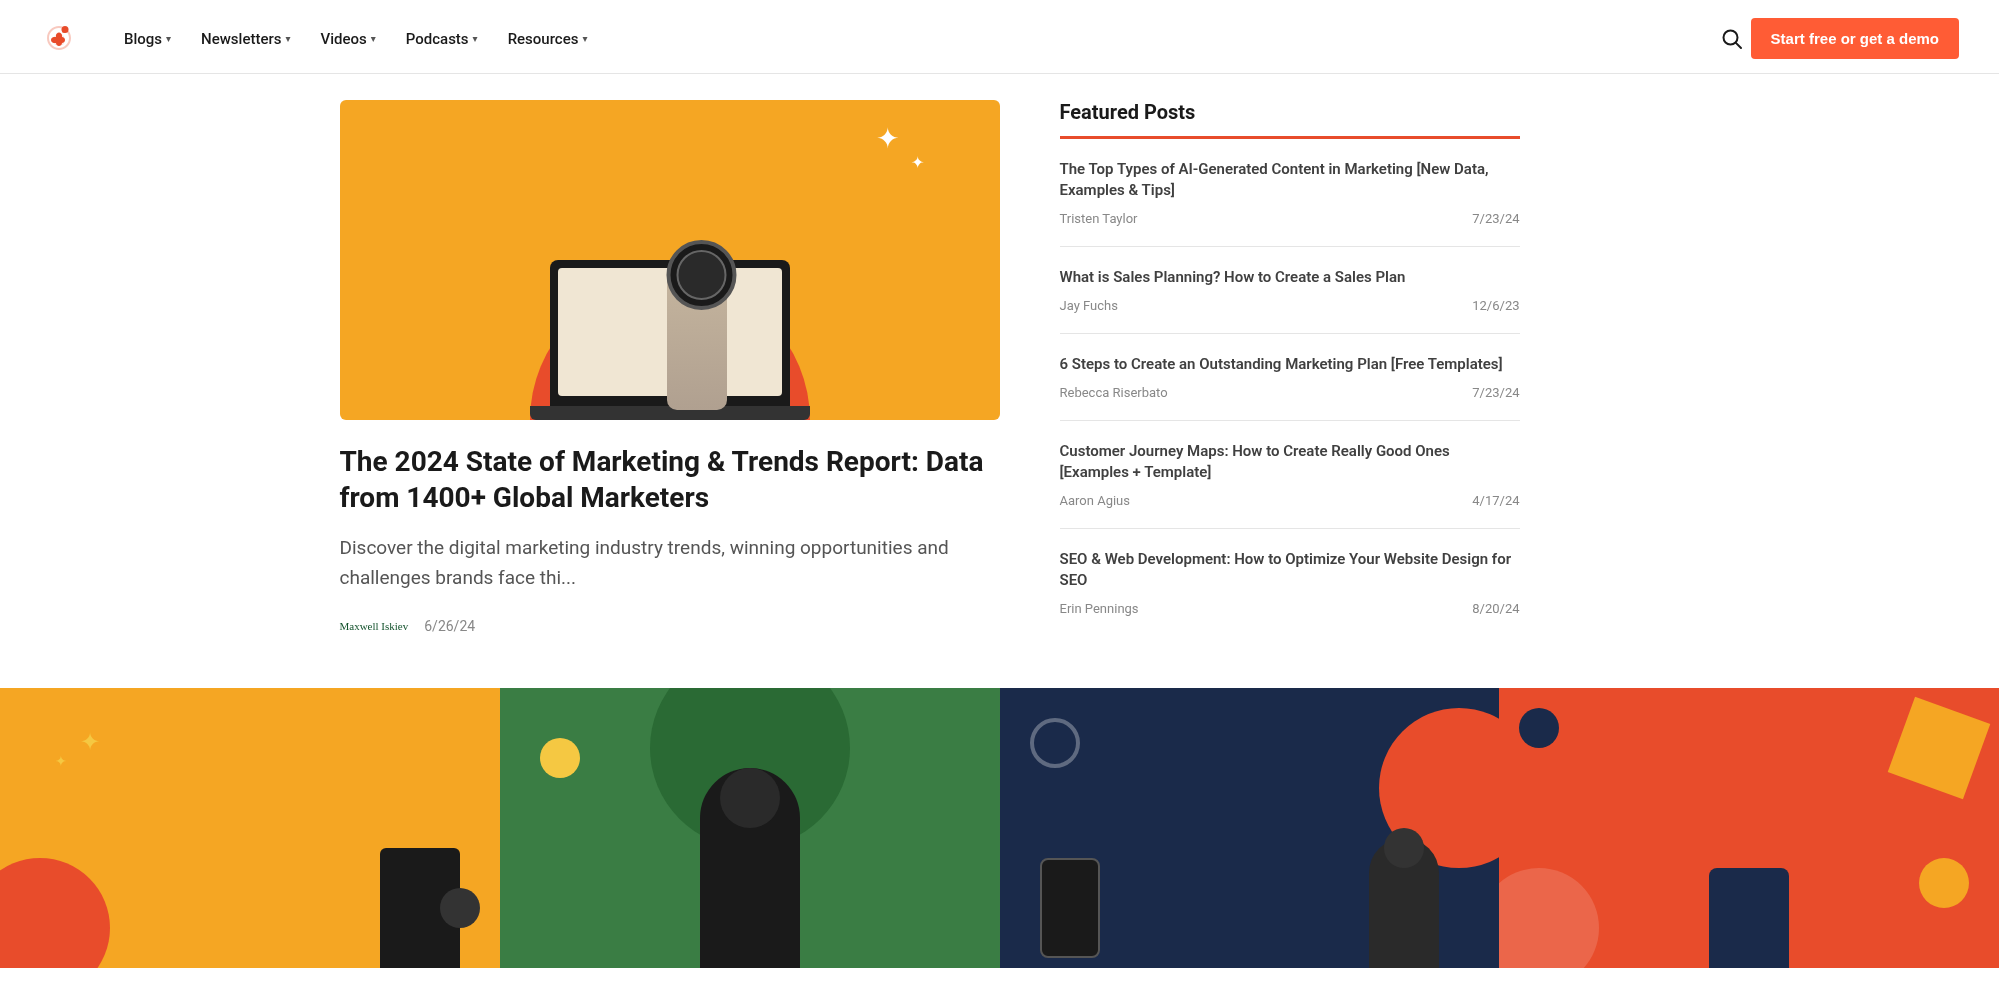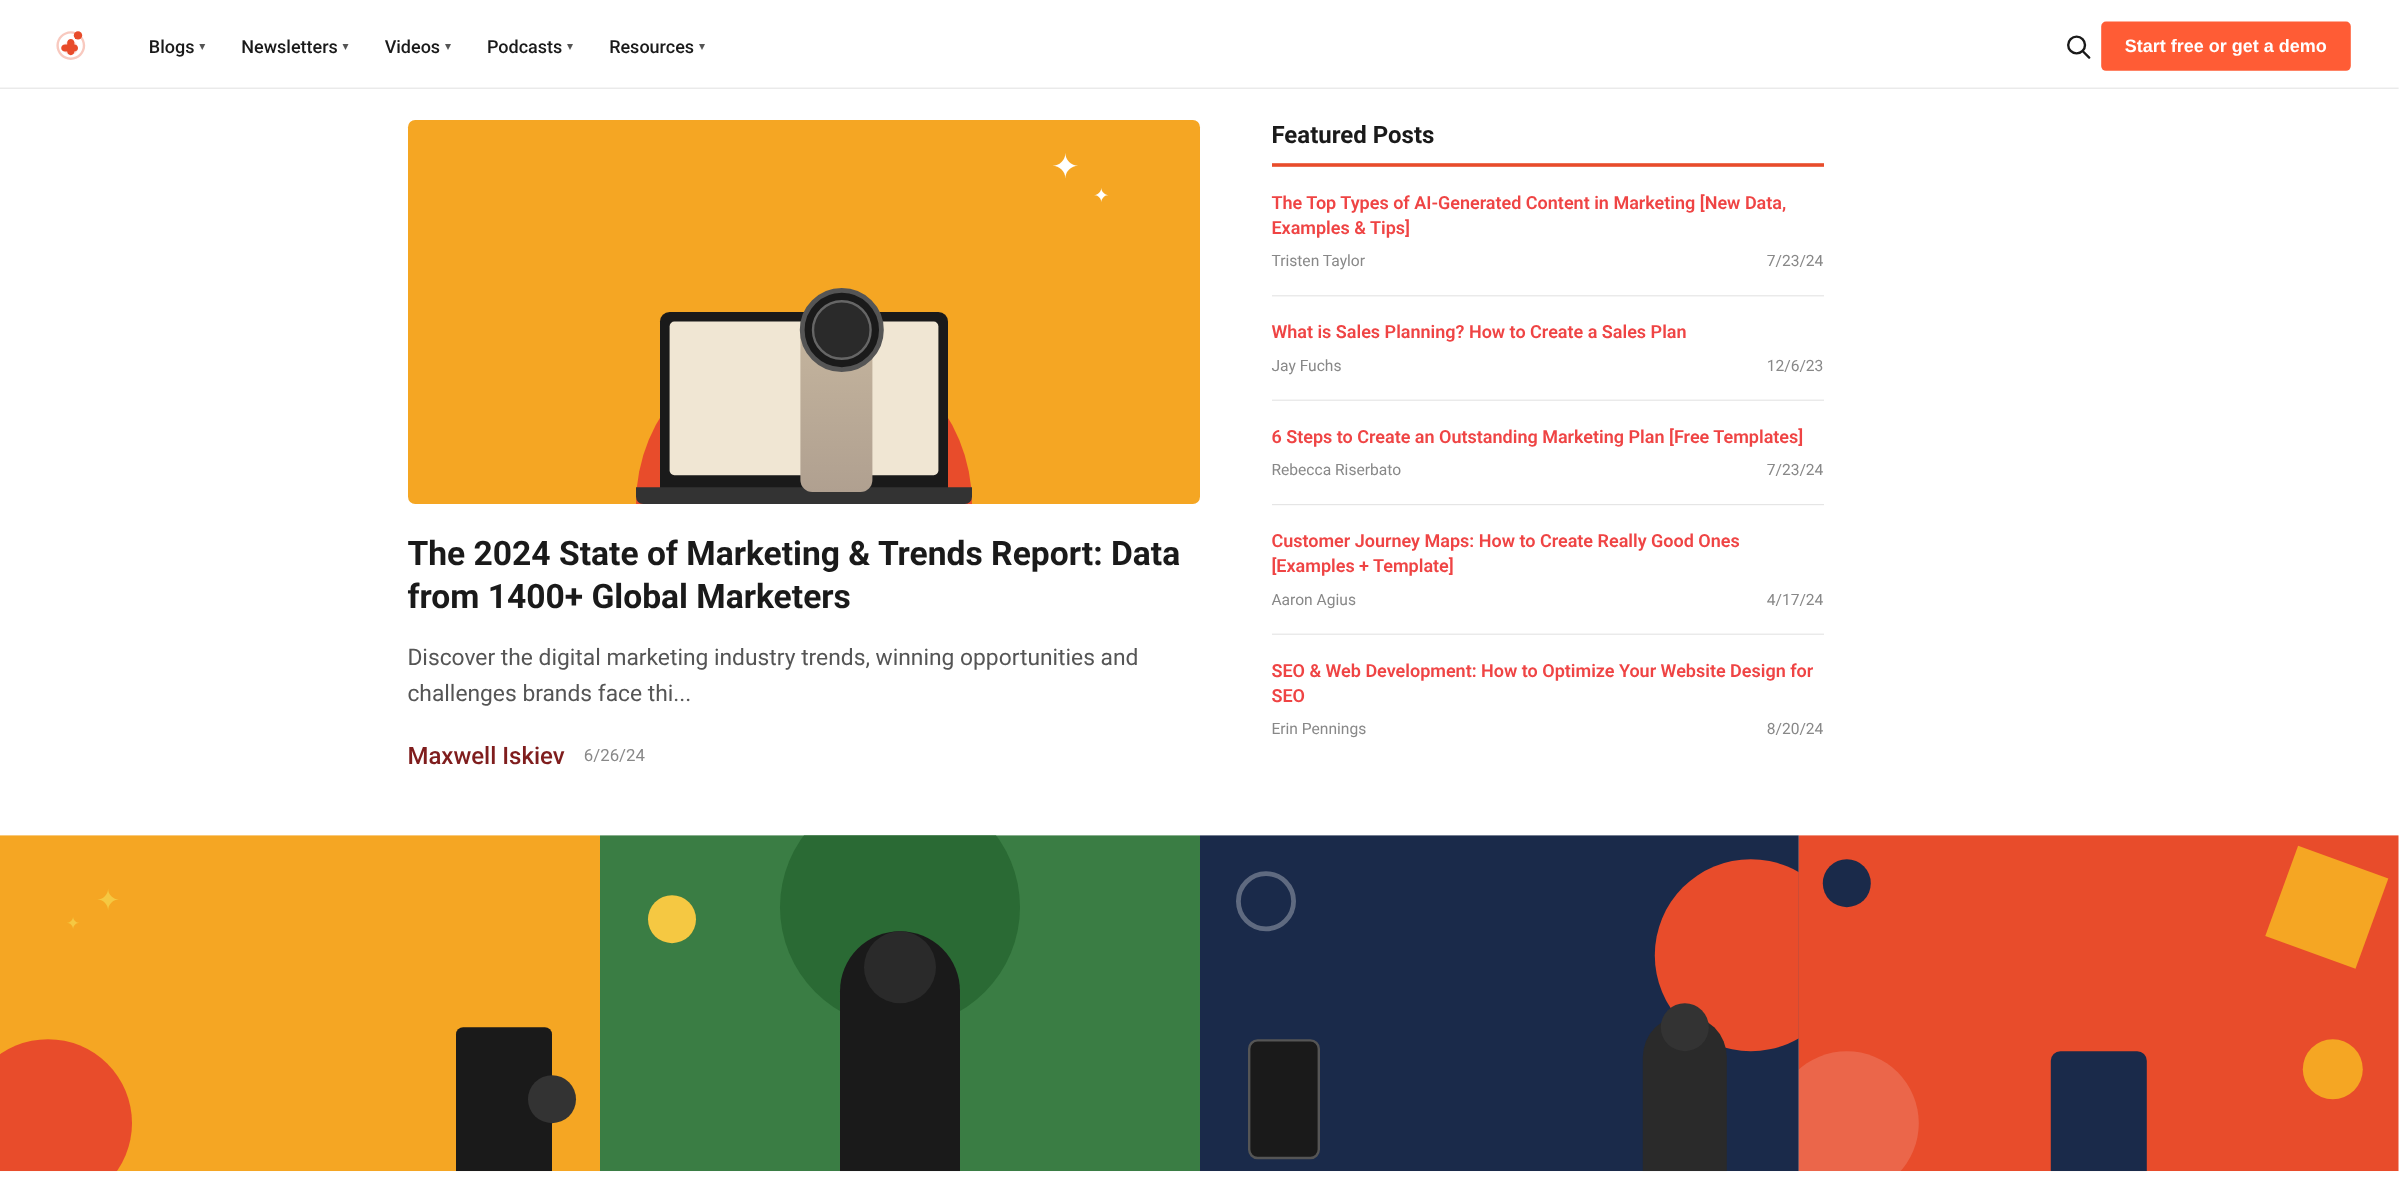--- a/index.html
+++ b/index.html
@@ -125,23 +125,24 @@
       color: #555;
       line-height: 1.6;
       margin-bottom: 24px;
     }
     .featured-meta {
       display: flex;
       align-items: center;
       gap: 16px;
     }
     .featured-author {
-      font-size: 20px;
-      color: #7f1d1d;
+      font-size: 11px;
+      color: #14532d;
       font-weight: 500;
+      font-family: Liberation Serif, serif;
     }
     .featured-date {
       font-size: 14px;
       color: #888;
     }
 
     
     .sidebar {
       width: 460px;
       flex-shrink: 0;
@@ -155,21 +156,21 @@
       margin-bottom: 0;
     }
     .sidebar-post {
       padding: 20px 0;
       border-bottom: 1px solid #e5e5e5;
     }
     .sidebar-post:last-child { border-bottom: none; }
     .sidebar-post-title {
       font-size: 15px;
       font-weight: 600;
-      color: #ef4444;
+      color: #404040;
       line-height: 1.4;
       margin-bottom: 10px;
       cursor: pointer;
     }
     .sidebar-post-meta {
       display: flex;
       justify-content: space-between;
       align-items: flex-start;
     }
     .sidebar-post-author {

